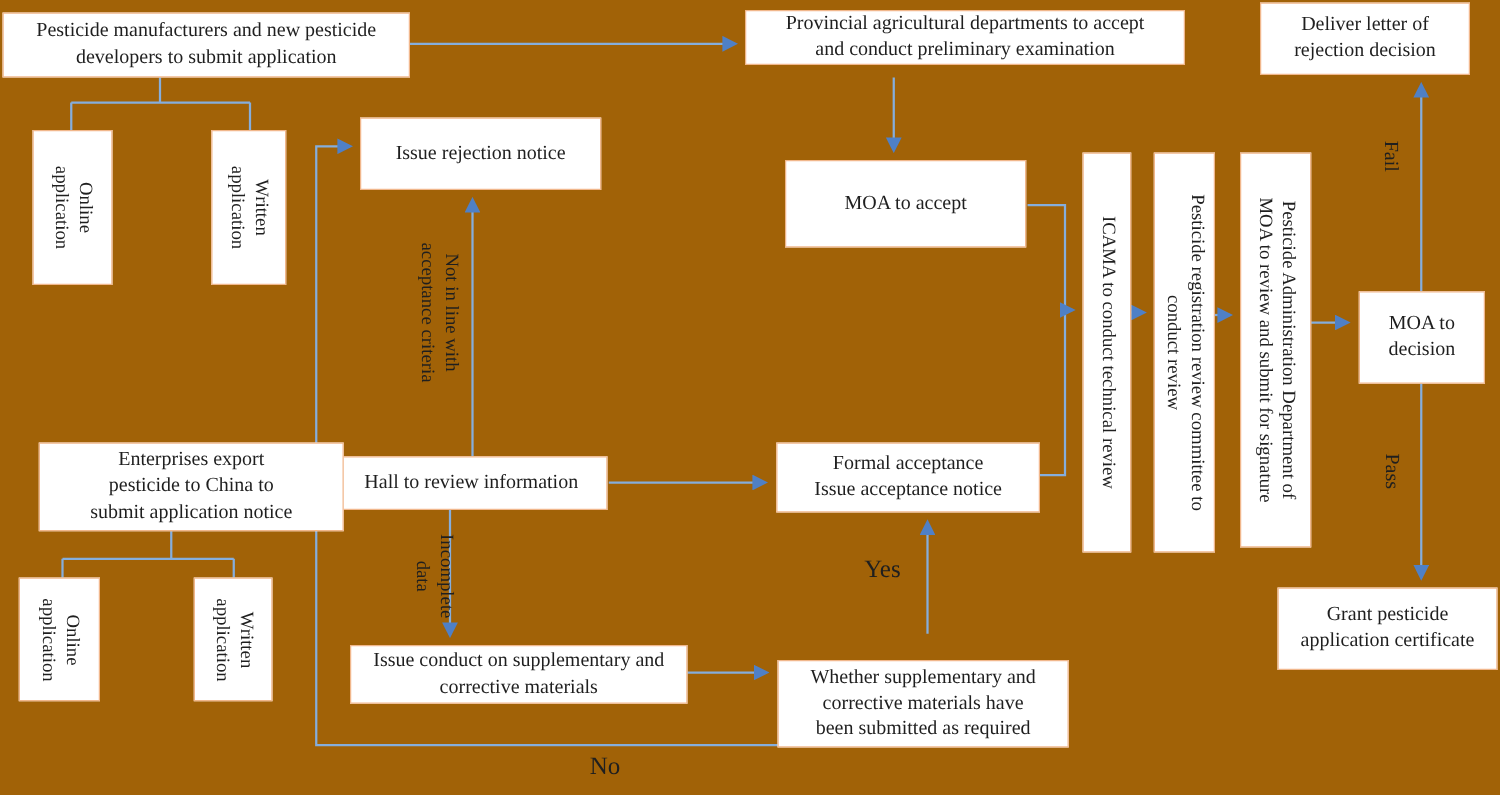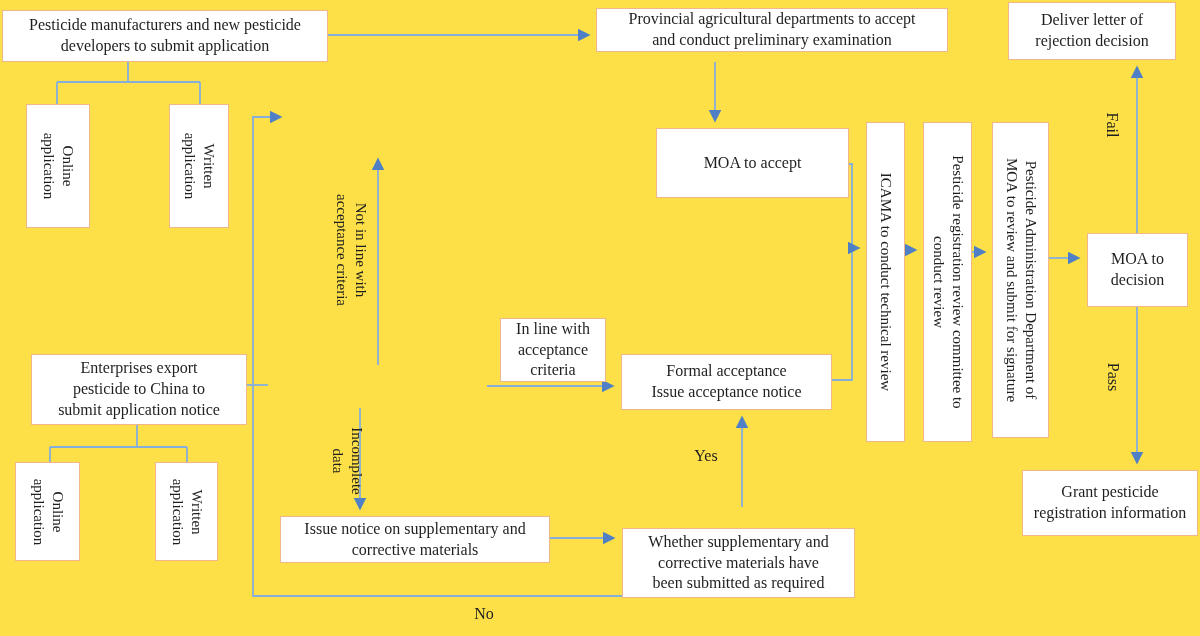--- a/index.html
+++ b/index.html
@@ -1,19 +1,19 @@
 <!DOCTYPE html>
 <html style="--box-border: #f1b78c; --connector: #85aedd; --arrowhead: #4f80c6; --text-color: #1f1f1f;"><head>
 <meta charset="utf-8">
 <title>Flowchart</title>
 <style>
   html,body { margin:0; padding:0; background:#ffffff; }
   #canvas {
     position:relative; width:1200px; height:636px; overflow:hidden;
-    background:#fde047; color:var(--text-color,#1f1f1f);
+    background:#a16207; color:var(--text-color,#1f1f1f);
     font-family:"Liberation Serif", serif;
   }
   #wires { position:absolute; left:0; top:0; pointer-events:none; }
   .ln, .ar { stroke:var(--connector,#85aedd); stroke-width:1.8; fill:none; }
   .ar { marker-end:url(#ah); }
   .ahead { fill:var(--arrowhead,#4f80c6); }
   .node {
     position:absolute; box-sizing:border-box;
     border:1.6px solid var(--box-border,#f1b78c); background:#ffffff;
     display:flex; align-items:center; justify-content:center;
@@ -25,21 +25,21 @@
     transform:translate(-50%,-50%) rotate(90deg);
     width:max-content; font-size:15px; line-height:1.25; padding:0;
   }
   .vlabel {
     position:absolute; transform:translate(-50%,-50%) rotate(90deg);
     white-space:pre-line; text-align:center; font-size:15px; line-height:1.25;
     width:max-content;
   }
   .hlabel {
     position:absolute; transform:translate(-50%,-50%);
-    white-space:pre-line; text-align:center; font-size:16px; width:max-content;
+    white-space:pre-line; text-align:center; font-size:20px; width:max-content;
   }
 </style>
 </head>
 <body>
 
 <div id="canvas">
 
   <svg id="wires" width="1200" height="636" viewBox="0 0 1200 636">
     <defs>
       <marker id="ah" viewBox="0 0 10 10" refX="8" refY="5" markerWidth="7" markerHeight="7" orient="auto-start-reverse">
@@ -79,39 +79,40 @@
   <div class="node vnode" style="left:169px;top:104px;width:60px;height:124px">
     <span class="txt">Written
 application</span>
   </div>
 
   <div class="node" style="left:596px;top:8px;width:352px;height:44px">
     <span class="txt">Provincial agricultural departments to accept
 and conduct preliminary examination</span>
   </div>
 
-  <div class="node" style="left:656px;top:128px;width:193px;height:70px">
+  <div class="node" style="left:628px;top:128px;width:193px;height:70px">
     <span class="txt">MOA to accept</span>
   </div>
 
+  <div class="node" style="left:288px;top:94px;width:193px;height:58px">
+    <span class="txt">Issue rejection notice</span>
+  </div>
 
+  <div class="node" style="left:268px;top:365px;width:218px;height:43px">
+    <span class="txt">Hall to review information</span>
+  </div>
 
-  <div class="node" style="left:500px;top:318px;width:106px;height:64px">
-    <span class="txt">In line with
-acceptance
-criteria</span>
-  </div>
 
   <div class="node" style="left:621px;top:354px;width:211px;height:56px">
     <span class="txt">Formal acceptance
 Issue acceptance notice</span>
   </div>
 
   <div class="node" style="left:280px;top:516px;width:270px;height:47px">
-    <span class="txt">Issue notice on supplementary and
+    <span class="txt">Issue conduct on supplementary and
 corrective materials</span>
   </div>
 
   <div class="node" style="left:622px;top:528px;width:233px;height:70px">
     <span class="txt">Whether supplementary and
 corrective materials have
 been submitted as required</span>
   </div>
 
   <div class="node vnode" style="left:866px;top:122px;width:39px;height:320px">
@@ -133,24 +134,24 @@
 decision</span>
   </div>
 
   <div class="node" style="left:1008px;top:2px;width:168px;height:58px">
     <span class="txt">Deliver letter of
 rejection decision</span>
   </div>
 
   <div class="node" style="left:1022px;top:470px;width:176px;height:66px">
     <span class="txt">Grant pesticide
-registration information</span>
+application certificate</span>
   </div>
 
-  <div class="node" style="left:31px;top:354px;width:216px;height:71px">
+  <div class="node" style="left:31px;top:354px;width:244px;height:71px">
     <span class="txt">Enterprises export
 pesticide to China to
 submit application notice</span>
   </div>
 
   <div class="node vnode" style="left:15px;top:462px;width:65px;height:99px">
     <span class="txt">Online
 application</span>
   </div>
 

